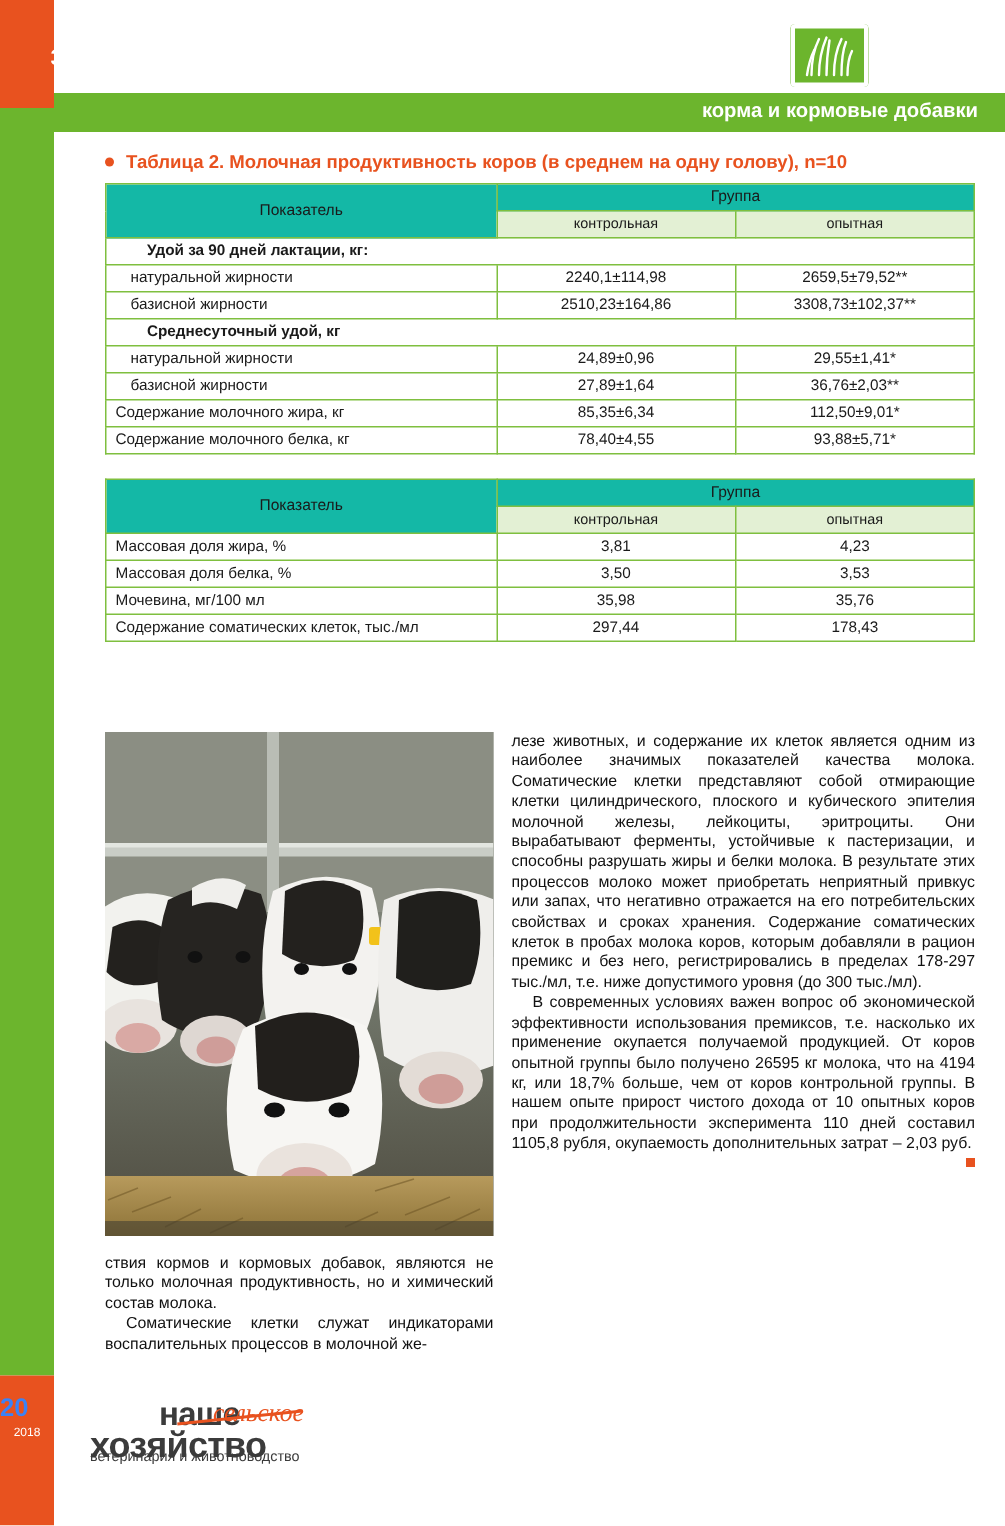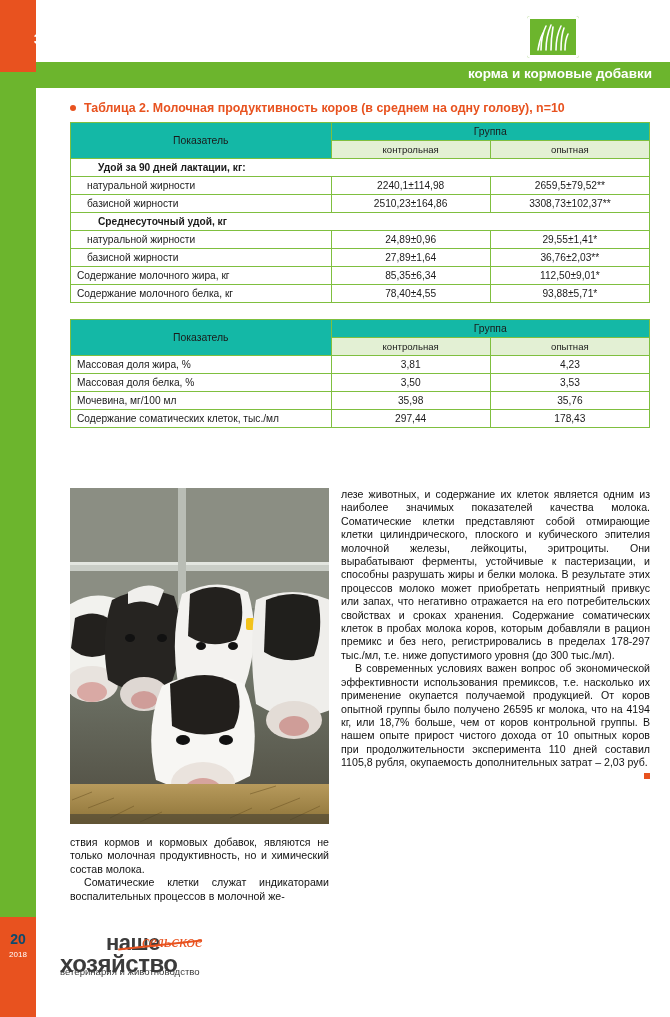--- a/index.html
+++ b/index.html
@@ -45,23 +45,22 @@
   .rail-bottom-orange {
     position: absolute;
     left: 0; top: 917px;
     width: 36px; height: 100px;
     background: #e8521f;
   }
   .rail-bottom-num {
     position: absolute;
     left: 0; top: 930px;
     width: 36px;
-    text-align: center;
-    color: #0c4a6e;
-    font-size: 14px;
+    color: #3b82f6;
+    font-size: 17px;
     font-weight: bold;
     line-height: 18px;
   }
   .rail-bottom-year {
     position: absolute;
     left: 0; top: 950px;
     width: 36px;
     text-align: center;
     color: #ffffff;
     font-size: 8px;

